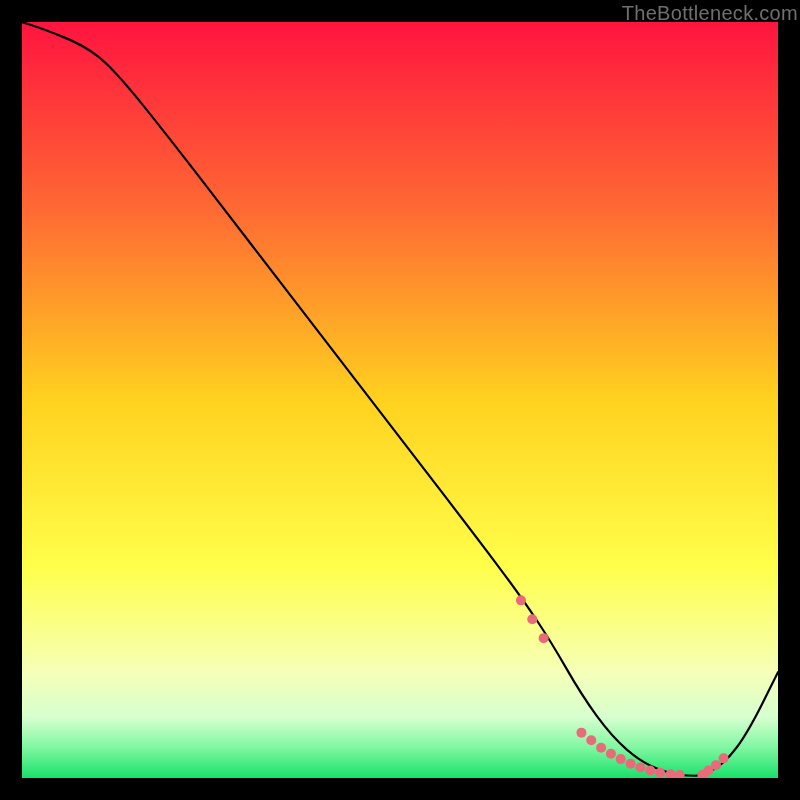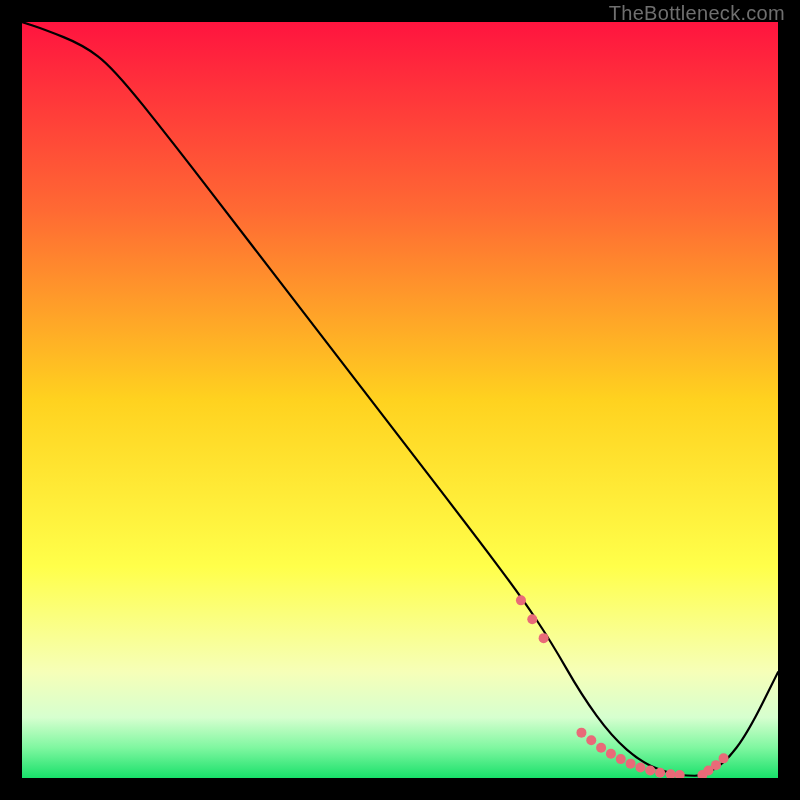--- a/index.html
+++ b/index.html
@@ -26,21 +26,21 @@
     overflow: hidden;
   }
   .plot svg {
     display: block;
     width: 756px;
     height: 756px;
   }
   .watermark {
     position: absolute;
     top: 2px;
-    right: 15px;
+    right: 2px;
     color: #6f6f6f;
     font-size: 20px;
     letter-spacing: 0.3px;
     font-weight: 500;
     user-select: none;
   }
 </style>
 </head>
 <body>
 

